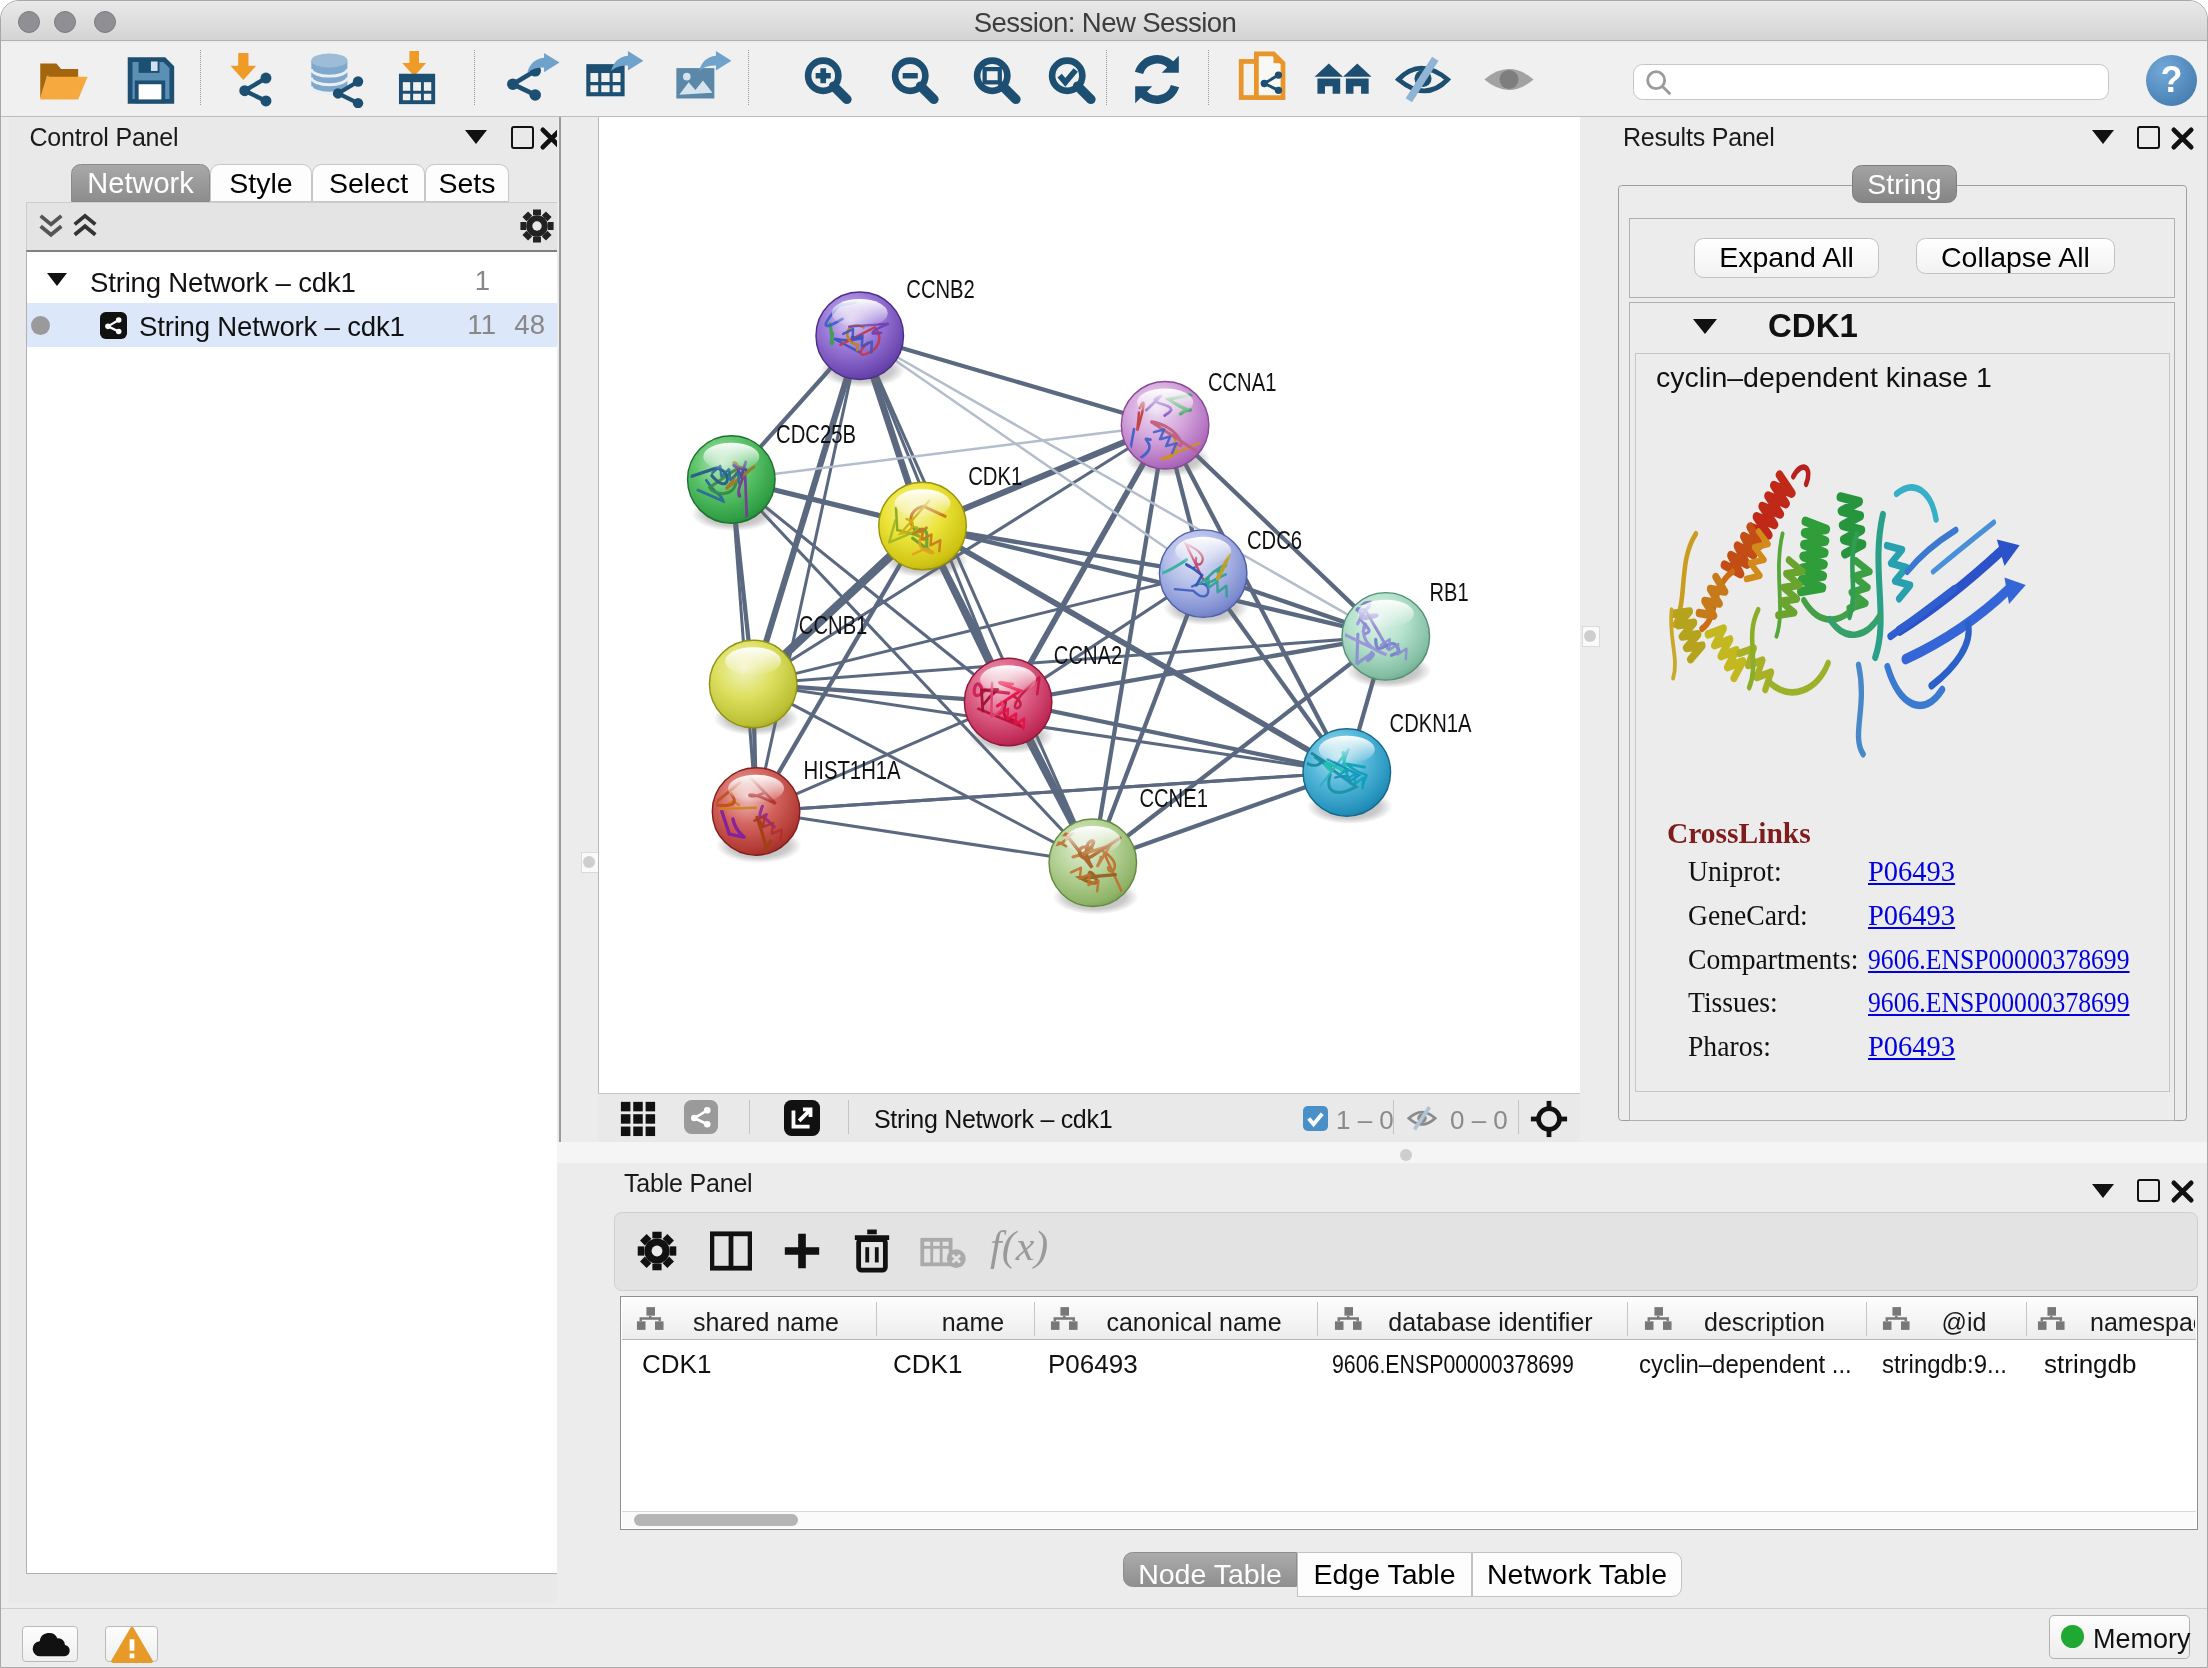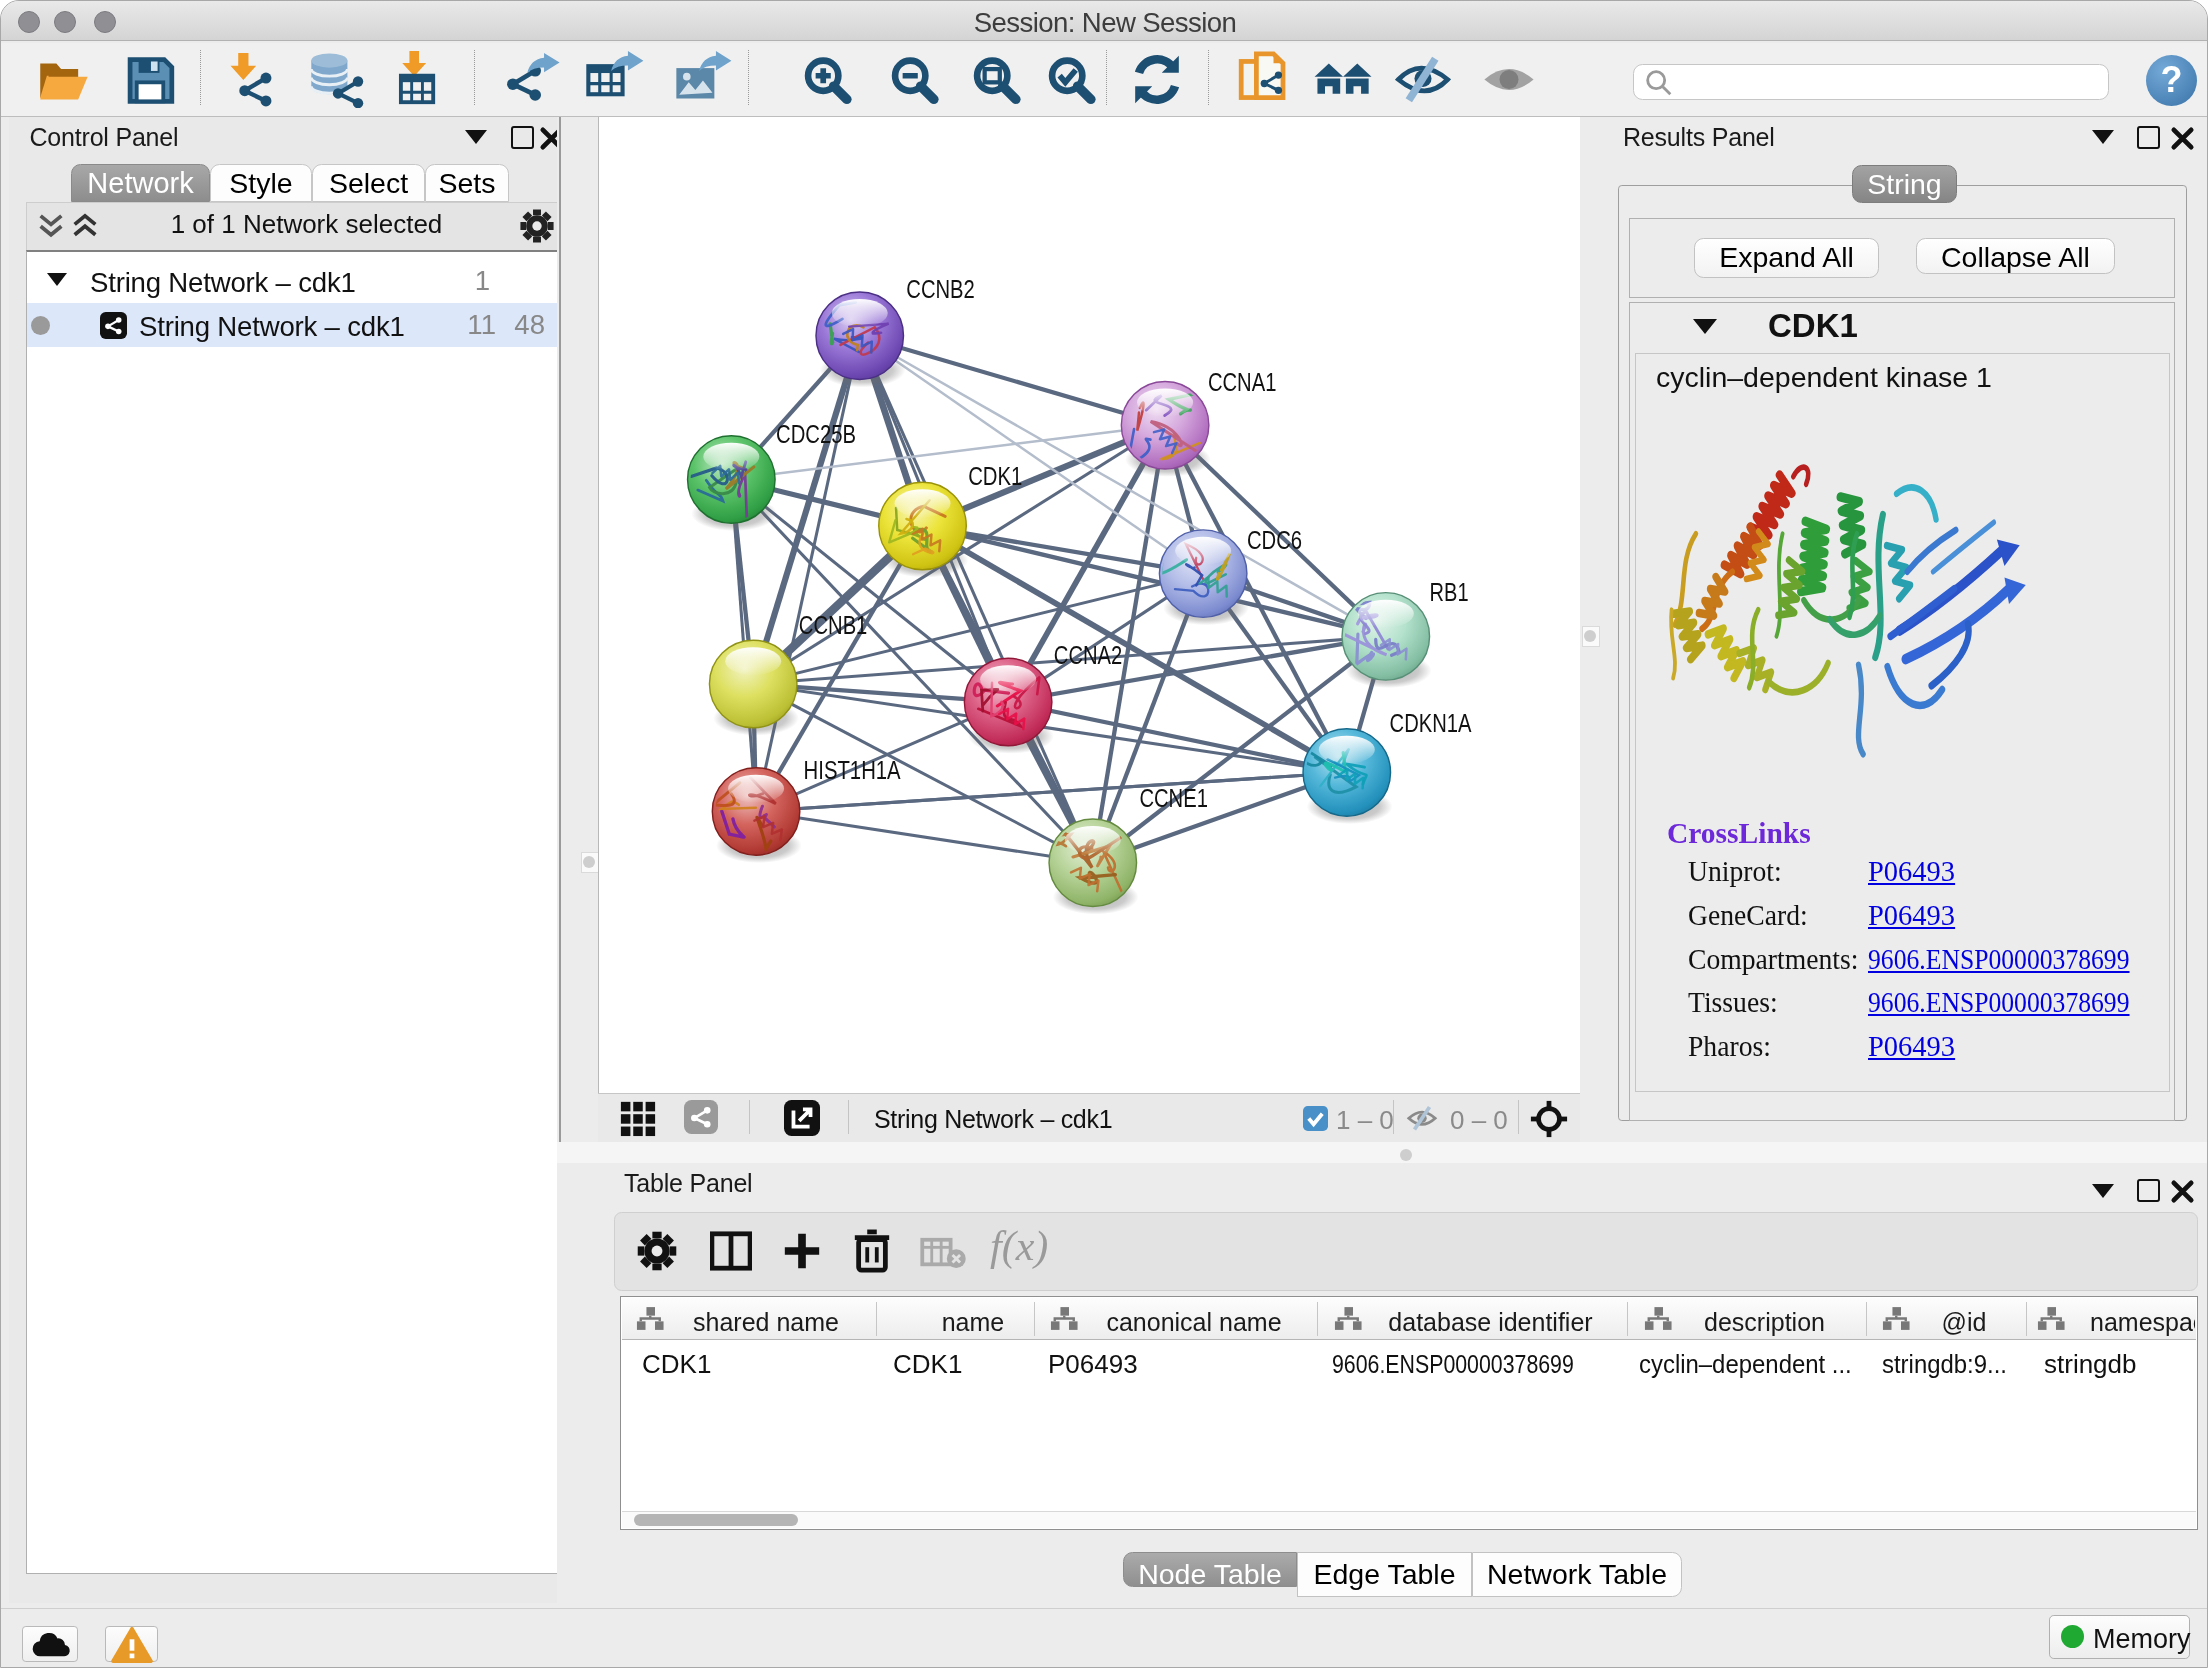--- a/index.html
+++ b/index.html
@@ -162,21 +162,20 @@
 <div class="abs" style="left:209px;top:163px;width:102px;height:38px;background:#fdfdfd;border:1px solid #c6c6c6;border-radius:9.5px 9.5px 0 0;font-size:28.5px;text-align:center;line-height:36px">Style</div>
 <div class="abs" style="left:311px;top:163px;width:113px;height:38px;background:#fdfdfd;border:1px solid #c6c6c6;border-radius:9.5px 9.5px 0 0;font-size:28.5px;text-align:center;line-height:36px">Select</div>
 <div class="abs" style="left:424px;top:163px;width:84px;height:38px;background:#fdfdfd;border:1px solid #c6c6c6;border-radius:9.5px 9.5px 0 0;font-size:28.5px;text-align:center;line-height:36px">Sets</div>
 <div class="abs" style="left:25px;top:201px;width:532px;height:49px;background:#e4e4e4;border:1px solid #cdcdcd"></div>
 <div class="abs" style="left:34px;top:211px"><svg width="32" height="28.5" viewBox="0 0 34 30" style="">
         <path d="M6 4 l11 9 l11 -9 M6 15 l11 9 l11 -9" fill="none" stroke="#555" stroke-width="4"></path>
       </svg></div>
 <div class="abs" style="left:68px;top:211px"><svg width="32" height="28.5" viewBox="0 0 34 30" style="">
         <path d="M6 13 l11 -9 l11 9 M6 24 l11 -9 l11 9" fill="none" stroke="#333" stroke-width="4"></path>
       </svg></div>
-<div class="abs" style="left:44px;top:208px;width:523px;text-align:center;font-size:26px;color:#111">1 of 1 Network selected</div>
 <div class="abs" style="left:518px;top:207px"><svg width="36" height="36" viewBox="0 0 38 38" style="">
         <circle cx="19.0" cy="19.0" r="11.4" fill="#222"></circle>
         <circle cx="19.0" cy="19.0" r="4.94" fill="#e9e9e9"></circle>
         <line x1="30.4" y1="19.0" x2="36.5" y2="19.0" stroke="#222" stroke-width="8.4"></line>
         <line x1="27.1" y1="27.1" x2="31.4" y2="31.4" stroke="#222" stroke-width="8.4"></line>
         <line x1="19.0" y1="30.4" x2="19.0" y2="36.5" stroke="#222" stroke-width="8.4"></line>
         <line x1="10.9" y1="27.1" x2="6.6" y2="31.4" stroke="#222" stroke-width="8.4"></line>
         <line x1="7.6" y1="19.0" x2="1.5" y2="19.0" stroke="#222" stroke-width="8.4"></line>
         <line x1="10.9" y1="10.9" x2="6.6" y2="6.6" stroke="#222" stroke-width="8.4"></line>
         <line x1="19.0" y1="7.6" x2="19.0" y2="1.5" stroke="#222" stroke-width="8.4"></line>
@@ -597,21 +596,21 @@
 <path d="M2100,600 C2130,580 2158,562 2180,548" fill="none" stroke="#4a90d8" stroke-width="6" stroke-linecap="round" opacity="1.0"></path>
 <path d="M1910.3,587.7 L1928.0,599.6 L1906.8,602.2 L1924.5,614.1 L1903.3,616.7 L1921.0,628.6 L1899.8,631.2 L1917.5,643.1 L1896.3,645.7" fill="none" stroke="#6aa32e" stroke-width="8" stroke-linejoin="round" stroke-linecap="round" opacity="1.0"></path>
 <path d="M1870,640 C1852,668 1872,696 1858,722" fill="none" stroke="#8aae28" stroke-width="6" stroke-linecap="round" opacity="1.0"></path>
 <path d="M1964,650 C1986,676 2014,668 2030,646" fill="none" stroke="#35a06a" stroke-width="7" stroke-linecap="round" opacity="1.0"></path>
 <path d="M2000,560 C1986,592 2002,620 1990,648" fill="none" stroke="#2f9e52" stroke-width="6" stroke-linecap="round" opacity="1.0"></path>
 <path d="M2066,600 C2086,580 2110,566 2130,556" fill="none" stroke="#3b78d0" stroke-width="7" stroke-linecap="round" opacity="1.0"></path>
 <path d="M2044,668 C2072,652 2102,634 2128,618" fill="none" stroke="#2e5ecf" stroke-width="8" stroke-linecap="round" opacity="1.0"></path>
 <path d="M1870.4,557.6 L1883.0,570.8 L1865.0,574.2 L1877.6,587.4 L1859.7,590.9 L1872.3,604.1 L1854.4,607.6" fill="none" stroke="#d28a1a" stroke-width="7" stroke-linejoin="round" stroke-linecap="round" opacity="1.0"></path>
 </g>
     </svg>
-<div class="abs" style="left:1666px;top:816px;font-family:'Liberation Serif',serif;font-size:29.5px;font-weight:bold;color:#6d28d9">CrossLinks</div>
+<div class="abs" style="left:1666px;top:816px;font-family:'Liberation Serif',serif;font-size:29.5px;font-weight:bold;color:#7f1d1d">CrossLinks</div>
 <div class="abs" style="left:1687px;top:855px;font-family:'Liberation Serif',serif;font-size:28.5px;color:#111;transform:scaleX(0.97);transform-origin:0 0">Uniprot:</div>
 <div class="abs" style="left:1867px;top:855px;font-family:'Liberation Serif',serif;font-size:28.5px;transform:scaleX(1.0);transform-origin:0 0"><a class="lnk">P06493</a></div>
 <div class="abs" style="left:1687px;top:899px;font-family:'Liberation Serif',serif;font-size:28.5px;color:#111;transform:scaleX(0.97);transform-origin:0 0">GeneCard:</div>
 <div class="abs" style="left:1867px;top:899px;font-family:'Liberation Serif',serif;font-size:28.5px;transform:scaleX(1.0);transform-origin:0 0"><a class="lnk">P06493</a></div>
 <div class="abs" style="left:1687px;top:943px;font-family:'Liberation Serif',serif;font-size:28.5px;color:#111;transform:scaleX(0.97);transform-origin:0 0">Compartments:</div>
 <div class="abs" style="left:1867px;top:943px;font-family:'Liberation Serif',serif;font-size:28.5px;transform:scaleX(0.9);transform-origin:0 0"><a class="lnk">9606.ENSP00000378699</a></div>
 <div class="abs" style="left:1687px;top:986px;font-family:'Liberation Serif',serif;font-size:28.5px;color:#111;transform:scaleX(0.97);transform-origin:0 0">Tissues:</div>
 <div class="abs" style="left:1867px;top:986px;font-family:'Liberation Serif',serif;font-size:28.5px;transform:scaleX(0.9);transform-origin:0 0"><a class="lnk">9606.ENSP00000378699</a></div>
 <div class="abs" style="left:1687px;top:1030px;font-family:'Liberation Serif',serif;font-size:28.5px;color:#111;transform:scaleX(0.97);transform-origin:0 0">Pharos:</div>
 <div class="abs" style="left:1867px;top:1030px;font-family:'Liberation Serif',serif;font-size:28.5px;transform:scaleX(1.0);transform-origin:0 0"><a class="lnk">P06493</a></div>

